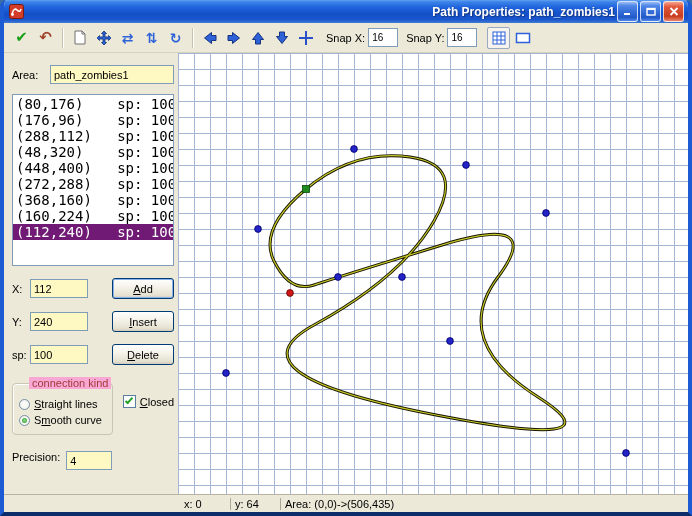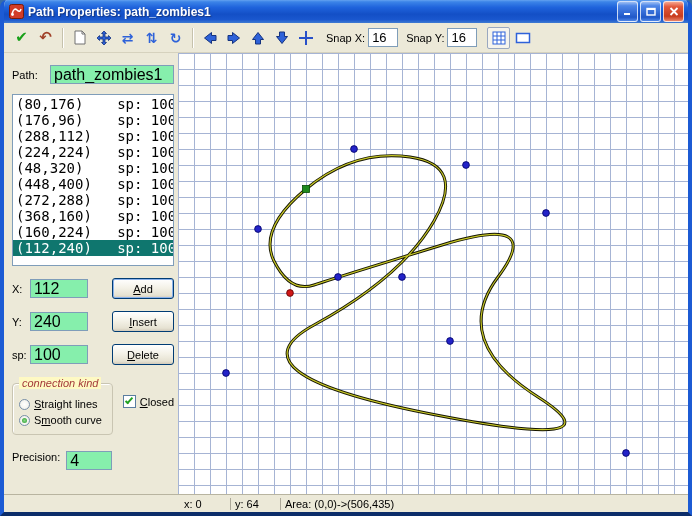--- a/index.html
+++ b/index.html
@@ -5,72 +5,72 @@
   html,body{margin:0;padding:0;}
   body{width:692px;height:516px;font-family:"Liberation Sans",sans-serif;font-size:11px;color:#000;background:#3A6EA5;overflow:hidden;}
   *,*::before,*::after{box-sizing:border-box;}
 
   .window{width:692px;height:516px;display:flex;flex-direction:column;background:#ECE9D8;
     border-left:4px solid #1C5BD4;border-right:4px solid #1C5BD4;border-bottom:4px solid #0C2D69;
     border-radius:7px 7px 0 0;overflow:hidden;}
 
   
   .titlebar{height:23px;flex:0 0 23px;display:flex;align-items:center;padding:8px 4px;
-    background:linear-gradient(180deg,#64A2F0 0%,#3C84E8 8%,#1F63DC 32%,#134FC6 62%,#1A57CE 85%,#3F7BD2 100%);}
+    background:linear-gradient(180deg,#64A2F0 0%,#3C84E8 8%,#1F63DC 32%,#134FC6 62%,#1A57CE 85%,#3F7BD2 100%);text-align:right;}
   .win-icon{width:16px;height:16px;margin-right:4px;display:flex;align-items:center;justify-content:center;flex:0 0 auto;}
   .title-text{flex:1;color:#fff;font-weight:bold;font-size:12px;text-shadow:1px 1px 1px #16367E;white-space:nowrap;overflow:hidden;}
   .winbtn{width:21px;height:21px;margin-left:2px;border-radius:3px;border:1px solid rgba(255,255,255,.75);
     display:flex;align-items:center;justify-content:center;flex:0 0 auto;}
   .winbtn.minmax{background:linear-gradient(180deg,#9DBEF3 0%,#4E86E8 20%,#2058C8 80%,#4E86E8 100%);}
   .winbtn.close{background:linear-gradient(180deg,#F6A58E 0%,#E1573B 25%,#C83C1E 75%,#E98368 100%);}
   .winbtn svg{display:block;}
 
   
   .toolbar{height:30px;flex:0 0 30px;display:flex;align-items:center;padding:0 0 0 6px;background:#ECE9D8;
     border-bottom:1px solid #D6D2BE;}
   .tbtn{width:23px;height:22px;display:flex;align-items:center;justify-content:center;border:1px solid transparent;
     border-radius:2px;margin-right:1px;flex:0 0 auto;cursor:default;}
   .glyph{font-family:"DejaVu Sans",sans-serif;font-size:14px;font-weight:bold;line-height:1;}
   .g-check{color:#18A018;font-size:15px;}
   .g-undo{color:#A04028;font-size:15px;}
   .g-blue{color:#2E62D9;}
   .tb-sep{width:2px;height:20px;border-left:1px solid #C6C2AC;border-right:1px solid #FFFFFF;margin:0 4px;flex:0 0 auto;}
   .tb-label{margin:0 3px 0 8px;flex:0 0 auto;}
-  .tb-input{width:30px;height:19px;border:1px solid #7F9DB9;font-family:"Liberation Sans",sans-serif;font-size:13px;
+  .tb-input{width:30px;height:19px;border:1px solid #7F9DB9;font-family:"Liberation Sans",sans-serif;font-size:10px;
     padding:1px 3px;flex:0 0 auto;}
   .arrow-ico{width:16px;height:16px;}
   .rot90{transform:rotate(90deg);}
   .rot180{transform:rotate(180deg);}
   .rot270{transform:rotate(-90deg);}
   .tbtn.boxed{border:1px solid #9AA8C0;background:#F6F4EC;}
 
   
   .main{flex:1;display:flex;min-height:0;}
   .left-panel{width:174px;flex:0 0 174px;padding:6px 4px 0 8px;display:flex;flex-direction:column;}
   .lbl{flex:0 0 auto;}
   .name-row{display:flex;align-items:center;margin:6px 0 10px 0;}
   .name-row .lbl{width:38px;}
-  .xp-input{border:1px solid #7F9DB9;background:#86efac;font-family:"Liberation Sans",sans-serif;font-size:16px;
+  .xp-input{border:1px solid #7F9DB9;background:#fef9c3;font-family:"Liberation Sans",sans-serif;font-size:11px;
     height:19px;padding:1px 3px;}
   .name-input{flex:1;width:120px;}
   .listbox{width:100%;height:172px;border:1px solid #7F9DB9;background:#fff;overflow:hidden;
     font-family:"DejaVu Sans Mono",monospace;font-size:14px;padding-top:1px;}
   .list-row{height:16px;line-height:16px;padding-left:3px;white-space:pre;}
-  .list-row.selected{background:#0f766e;color:#fff;}
+  .list-row.selected{background:#701a75;color:#fff;}
   .coord-row{display:flex;align-items:center;margin-top:12px;}
   .coord-row .lbl{width:18px;}
   .coord-input{width:58px;}
   .xp-btn{width:62px;height:21px;margin-left:auto;border:1px solid #003C74;border-radius:3px;
     background:linear-gradient(180deg,#FFFFFF 0%,#F4F2E8 45%,#E6E2D2 85%,#D2CABA 100%);
     font-family:"Liberation Sans",sans-serif;font-size:11px;cursor:default;}
   .xp-btn.default{box-shadow:inset 0 0 0 1px #8BB2EA;}
   .group-row{display:flex;margin-top:18px;}
   .groupbox{position:relative;width:104px;border:1px solid #C9C5B2;border-radius:4px;padding:10px 4px 8px 6px;
     box-shadow:inset 1px 1px 0 #FFFFFF;}
-  .group-title{position:absolute;top:-7px;left:6px;background:#fef9c3;padding:0 3px;color:#A33A3A;font-style:italic;}
+  .group-title{position:absolute;top:-7px;left:16px;background:#f9a8d4;padding:0 3px;color:#A33A3A;}
   .radio-row{display:flex;align-items:center;margin-top:4px;cursor:default;}
   .radio{width:11px;height:11px;border-radius:50%;border:1px solid #778EA8;background:radial-gradient(#FFFFFF,#EDEDE5);
     margin-right:4px;display:flex;align-items:center;justify-content:center;flex:0 0 auto;}
   .radio.on::after{content:'';width:5px;height:5px;border-radius:50%;background:radial-gradient(#8CD48C,#23A023);}
   .check-row{display:flex;align-items:center;margin:12px 0 0 10px;align-self:flex-start;cursor:default;}
   .checkbox{width:13px;height:13px;border:1px solid #5A7DA0;background:#fff;margin-right:4px;position:relative;flex:0 0 auto;}
   .checkbox.checked::after{content:'';position:absolute;left:3px;top:0px;width:4px;height:8px;
     border-right:2px solid #21A121;border-bottom:2px solid #21A121;transform:rotate(42deg);}
   .precision-row{display:flex;align-items:flex-start;margin-top:16px;}
   .precision-input{width:46px;margin-left:6px;}
@@ -189,29 +189,28 @@
       <svg width="16" height="12">
         <rect x="1.5" y="1.5" width="13" height="9" fill="#fff" stroke="#2E62D9" stroke-width="1.5"></rect>
       </svg>
     </span>
   </div>
 
   <div class="main">
     <div class="left-panel">
 
       <div class="name-row">
-        <span class="lbl">Path:</span>
+        <span class="lbl">Area:</span>
         <input class="xp-input name-input" value="path_zombies1" style="">
       </div>
 
       <div class="listbox" id="point-list">
           <div class="list-row">(80,176)    sp: 100</div>
           <div class="list-row">(176,96)    sp: 100</div>
           <div class="list-row">(288,112)   sp: 100</div>
-          <div class="list-row">(224,224)   sp: 100</div>
           <div class="list-row">(48,320)    sp: 100</div>
           <div class="list-row">(448,400)   sp: 100</div>
           <div class="list-row">(272,288)   sp: 100</div>
           <div class="list-row">(368,160)   sp: 100</div>
           <div class="list-row">(160,224)   sp: 100</div>
           <div class="list-row selected">(112,240)   sp: 100</div>
         </div>
 
       <div class="coord-row">
         <span class="lbl">X:</span>

